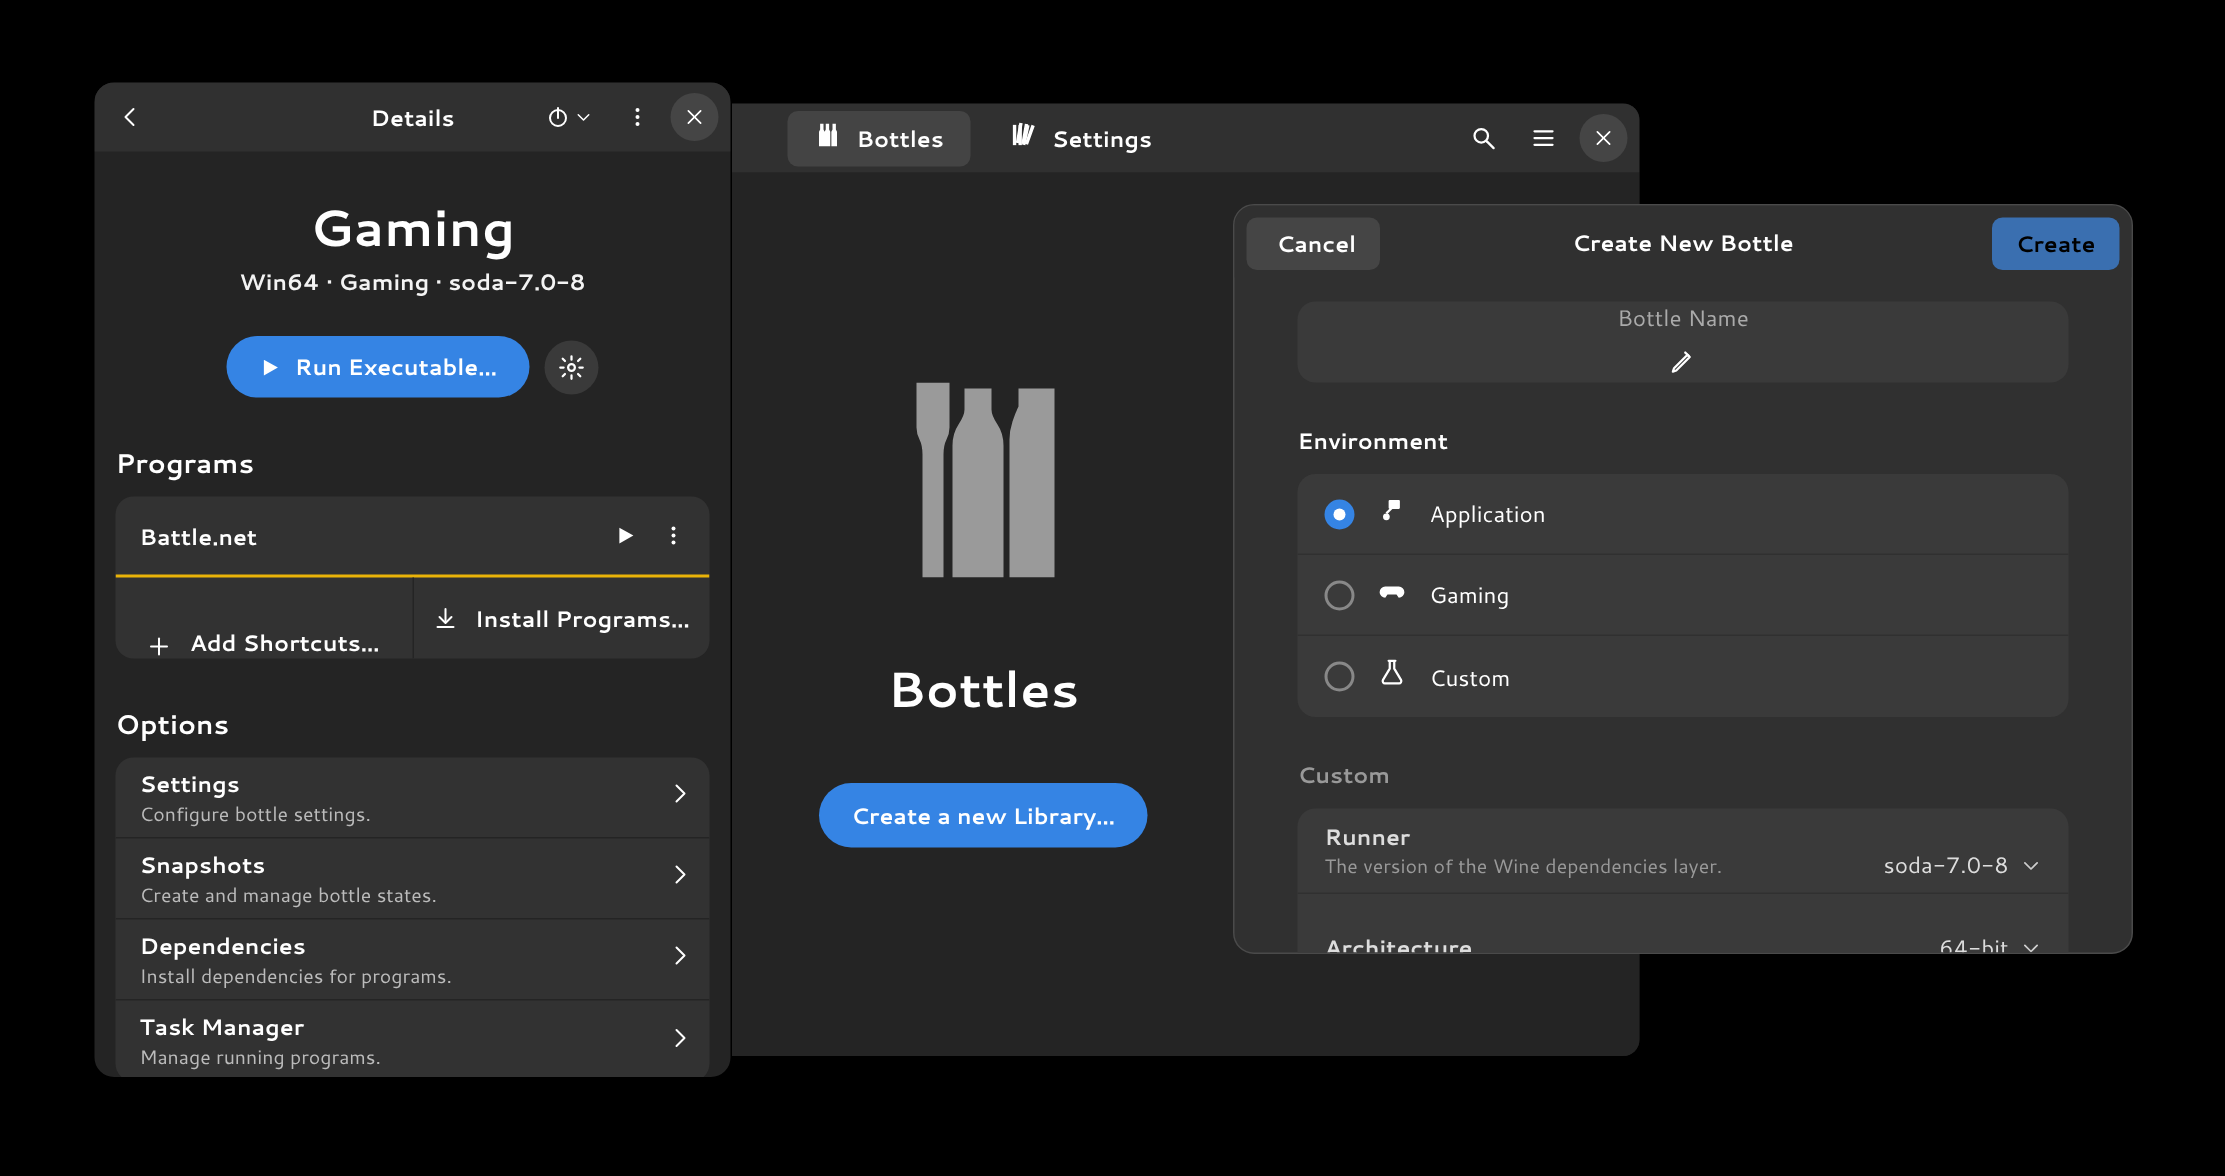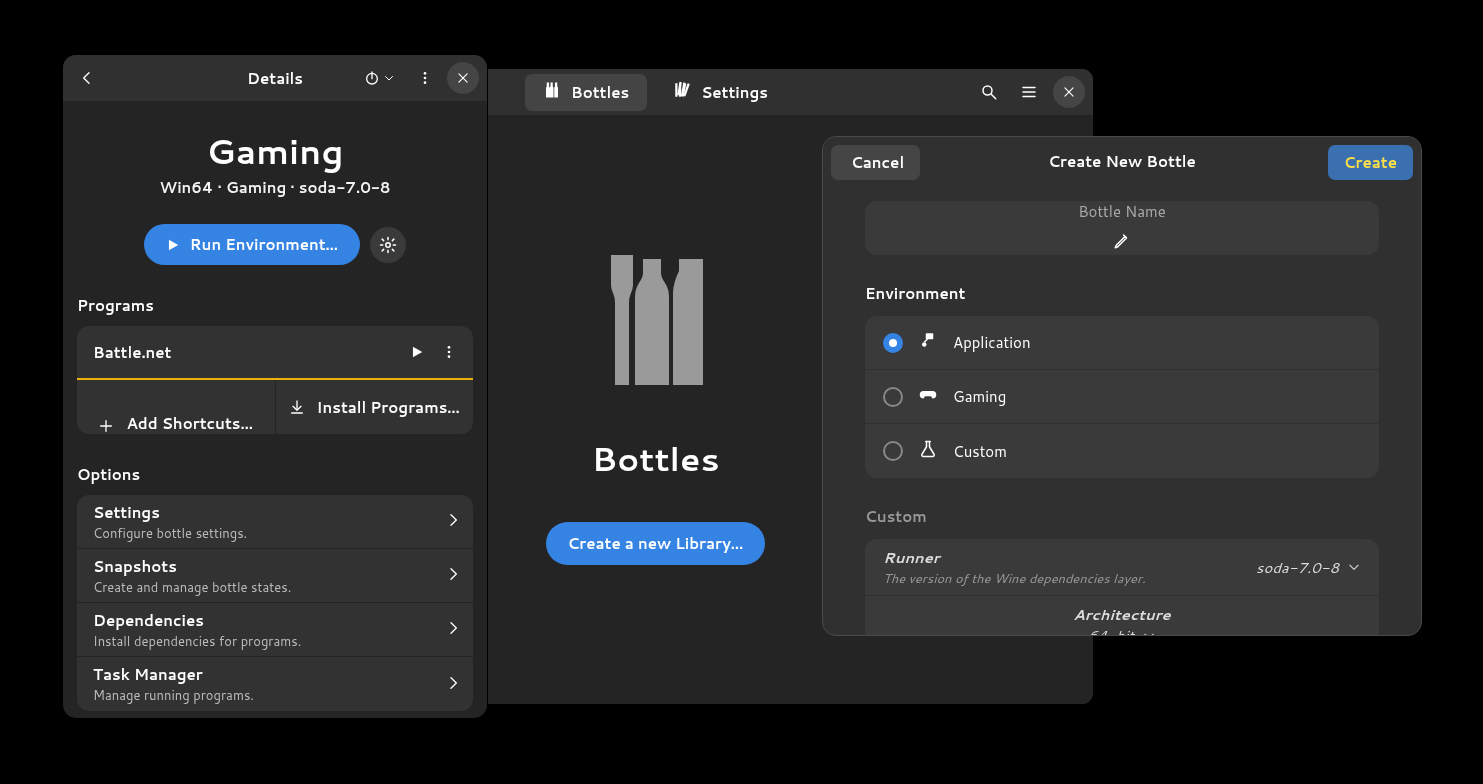--- a/index.html
+++ b/index.html
@@ -161,21 +161,21 @@
   }
   .gear-btn {
     width: 36px; height: 36px;
     border-radius: 50%;
     background: #3a3a3a;
     display: flex; align-items: center; justify-content: center;
   }
 
   .section-title {
     font-weight: 700;
-    font-size: 15px;
+    font-size: 18px;
     margin-top: 30px;
     margin-bottom: 10px;
   }
 
   .card {
     background: #323232;
     border-radius: 12px;
     overflow: hidden;
   }
   .program-row {
@@ -237,21 +237,21 @@
   .dialog .hb .dtitle { font-weight: 700; font-size: 15px; }
   .dbtn {
     position: absolute;
     top: 8px;
     padding: 7px 16px;
     border-radius: 7px;
     font-weight: 700;
     font-size: 15px;
   }
   .dbtn.cancel { left: 8px; background: #454545; padding-left: 20px; }
-  .dbtn.create { right: 8px; background: #3a6fb0; color: #fde047; }
+  .dbtn.create { right: 8px; background: #3a6fb0; color: #000000; }
 
   .dialog .body {
     padding: 16px 42px;
     height: calc(100% - 48px);
     overflow: hidden;
   }
   .namefield {
     background: #3a3a3a;
     border-radius: 12px;
     height: 54px;
@@ -301,26 +301,25 @@
     width: 8px; height: 8px;
     border-radius: 50%;
     background: #fff;
   }
   .env-label { font-size: 15px; font-weight: 500; }
 
   .custcard { background: #3a3a3a; border-radius: 12px; overflow: hidden; }
   .custrow {
     min-height: 54px;
     display: flex;
-    align-items: center;
+    align-items: flex-end;
     padding: 8px 18px;
     border-bottom: 1px solid #303030;
-    font-style: italic;
-  }
-  .custrow:last-child { border-bottom: none; flex-direction: column; }
+  }
+  .custrow:last-child { border-bottom: none; }
   .custrow .txt { flex: 1; }
   .custrow .t { font-size: 15px; font-weight: 600; color: #ddd; }
   .custrow .s { font-size: 13px; color: #999; margin-top: 1px; }
   .combo {
     display: flex; align-items: center; gap: 8px;
     font-size: 15px; color: #ddd;
   }
 
   
   svg.ic { stroke: #fff; stroke-width: 2; fill: none; stroke-linecap: round; stroke-linejoin: round; }
@@ -432,21 +431,21 @@
 
   <div class="body">
     <div class="bottle-title">Gaming</div>
     <div class="meta">Win64  ·  Gaming  ·  soda-7.0-8</div>
 
     <div class="run-row">
       <div class="run-btn">
         <svg width="14" height="14" viewBox="0 0 24 24" fill="#fff">
             <polygon points="5 3 21 12 5 21"></polygon>
           </svg>
-        <span>Run Environment…</span>
+        <span>Run Executable…</span>
       </div>
       <div class="gear-btn">
         <svg class="ic" width="18" height="18" viewBox="0 0 24 24">
           <circle cx="12" cy="12" r="3"></circle>
           <path d="M12 2v3M12 19v3M4.2 4.2l2 2M17.8 17.8l2 2M2 12h3M19 12h3M4.2 19.8l2-2M17.8 6.2l2-2"></path>
         </svg>
       </div>
     </div>
 
     <div class="section-title">Programs</div>

